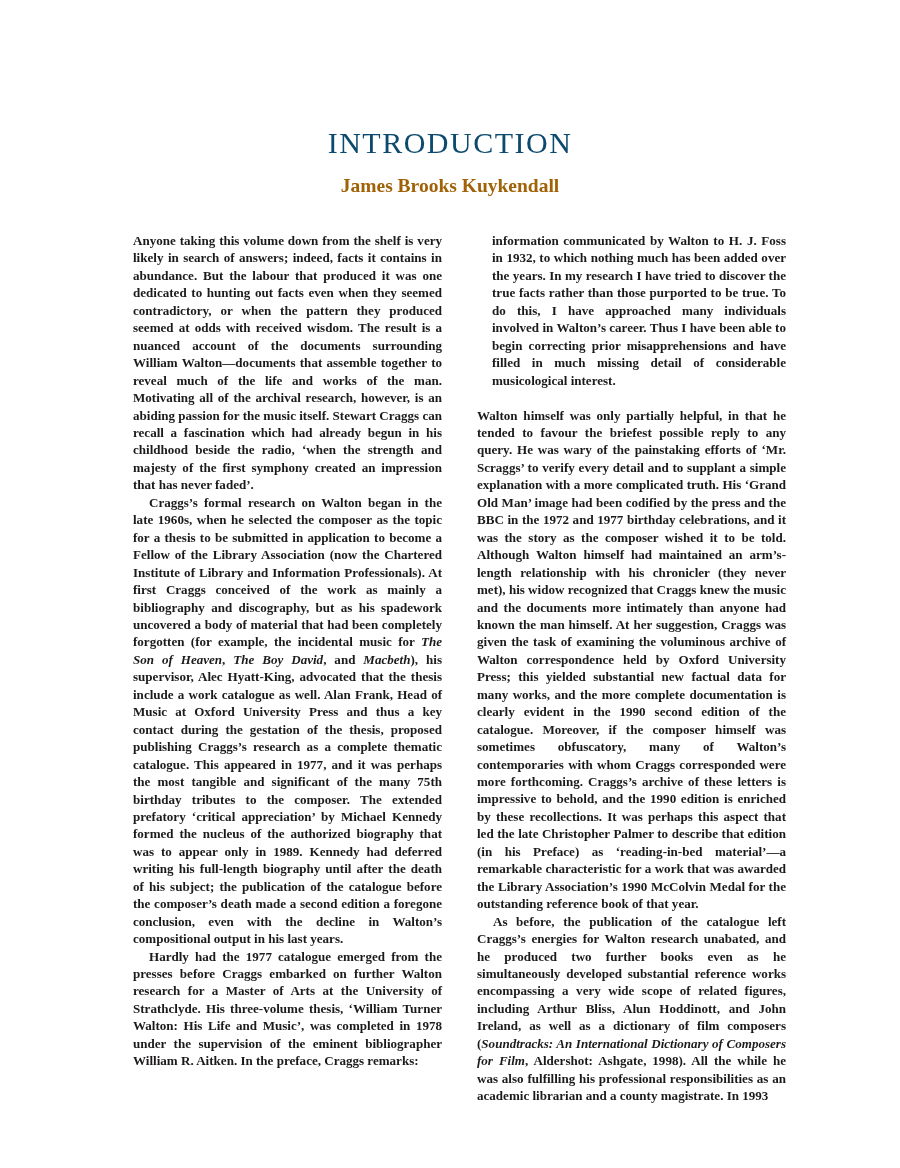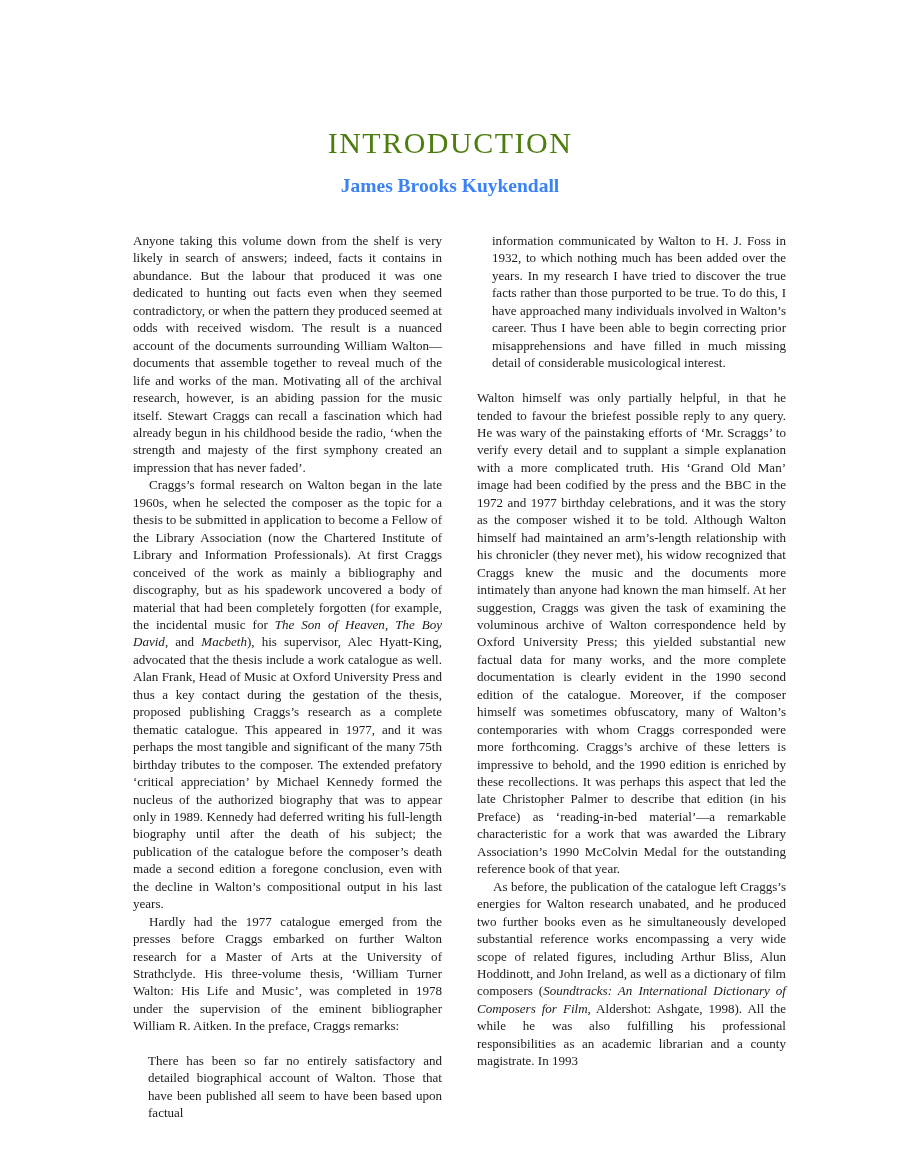--- a/index.html
+++ b/index.html
@@ -1,43 +1,42 @@
 <!DOCTYPE html>
 <html><head>
 <meta charset="utf-8">
 <style>
   html, body { margin: 0; padding: 0; background: #ffffff; }
   body { width: 900px; height: 1168px; position: relative; overflow: hidden;
          font-family: "Liberation Serif", "DejaVu Serif", serif; color: #1c1a1a; }
   .title { position: absolute; top: 126px; left: 0; width: 900px; text-align: center;
-           font-size: 30px; letter-spacing: 1.5px; font-weight: normal; margin: 0; color: #4d7c0f; }
+           font-size: 30px; letter-spacing: 1.5px; font-weight: normal; margin: 0; color: #0c4a6e; }
   .author { position: absolute; top: 175px; left: 0; width: 900px; text-align: center;
-            font-size: 19.5px; margin: 0; color: #3b82f6; }
+            font-size: 19.5px; margin: 0; color: #a16207; }
   .col { position: absolute; top: 232px; width: 309px; font-size: 13.05px; line-height: 17.45px;
          text-align: justify; hyphens: none; }
   .col.left { left: 133px; }
   .col.right { left: 477px; }
   .col p { margin: 0; }
   .indent { text-indent: 16px; }
   .quote { padding-left: 15px; margin-top: 17px !important; }
   .quote-cont { padding-left: 15px; }
   .gap { margin-top: 17.45px !important; }
-  .osf { font-variant-numeric: oldstyle-nums; }
+  .osf { font-variant-numeric: oldstyle-nums; font-weight: bold; }
   i { font-style: italic; }
 </style>
 </head>
 <body>
 
 <h1 class="title">INTRODUCTION</h1>
 <h2 class="author">James Brooks Kuykendall</h2>
 
 <div class="col left osf">
   <p>Anyone taking this volume down from the shelf is very likely in search of answers; indeed, facts it contains in abundance. But the labour that produced it was one dedicated to hunting out facts even when they seemed contradictory, or when the pattern they produced seemed at odds with received wisdom. The result is a nuanced account of the documents surrounding William Walton—documents that assemble together to reveal much of the life and works of the man. Motivating all of the archival research, however, is an abiding passion for the music itself. Stewart Craggs can recall a fascination which had already begun in his childhood beside the radio, ‘when the strength and majesty of the first symphony created an impression that has never faded’.</p>
   <p class="indent"><span>Craggs’s formal research on Walton began in the late 1960s, when he selected the composer as the topic for a thesis to be submitted in application to become a Fellow of the Library Association (now the Chartered Institute of Library and Information Professionals). At first Craggs conceived of the work as mainly a bibliography and discography, but as his spadework uncovered a body of material that had been completely forgotten (for example, the incidental music for </span><i>The Son of Heaven</i><span>, </span><i>The Boy David</i><span>, and </span><i>Macbeth</i><span>), his supervisor, Alec Hyatt-King, advocated that the thesis include a work catalogue as well. Alan Frank, Head of Music at Oxford University Press and thus a key contact during the gestation of the thesis, proposed publishing Craggs’s research as a complete thematic catalogue. This appeared in 1977, and it was perhaps the most tangible and significant of the many 75th birthday tributes to the composer. The extended prefatory ‘critical appreciation’ by Michael Kennedy formed the nucleus of the authorized biography that was to appear only in 1989. Kennedy had deferred writing his full-length biography until after the death of his subject; the publication of the catalogue before the composer’s death made a second edition a foregone conclusion, even with the decline in Walton’s compositional output in his last years.</span></p>
   <p class="indent">Hardly had the 1977 catalogue emerged from the presses before Craggs embarked on further Walton research for a Master of Arts at the University of Strathclyde. His three-volume thesis, ‘William Turner Walton: His Life and Music’, was completed in 1978 under the supervision of the eminent bibliographer William R. Aitken. In the preface, Craggs remarks:</p>
-  <p class="quote">There has been so far no entirely satisfactory and detailed biographical account of Walton. Those that have been published all seem to have been based upon factual</p>
 </div>
 
 <div class="col right osf">
   <p class="quote-cont">information communicated by Walton to H. J. Foss in 1932, to which nothing much has been added over the years. In my research I have tried to discover the true facts rather than those purported to be true. To do this, I have approached many individuals involved in Walton’s career. Thus I have been able to begin correcting prior misapprehensions and have filled in much missing detail of considerable musicological interest.</p>
   <p class="gap">Walton himself was only partially helpful, in that he tended to favour the briefest possible reply to any query. He was wary of the painstaking efforts of ‘Mr. Scraggs’ to verify every detail and to supplant a simple explanation with a more complicated truth. His ‘Grand Old Man’ image had been codified by the press and the BBC in the 1972 and 1977 birthday celebrations, and it was the story as the composer wished it to be told. Although Walton himself had maintained an arm’s-length relationship with his chronicler (they never met), his widow recognized that Craggs knew the music and the documents more intimately than anyone had known the man himself. At her suggestion, Craggs was given the task of examining the voluminous archive of Walton correspondence held by Oxford University Press; this yielded substantial new factual data for many works, and the more complete documentation is clearly evident in the 1990 second edition of the catalogue. Moreover, if the composer himself was sometimes obfuscatory, many of Walton’s contemporaries with whom Craggs corresponded were more forthcoming. Craggs’s archive of these letters is impressive to behold, and the 1990 edition is enriched by these recollections. It was perhaps this aspect that led the late Christopher Palmer to describe that edition (in his Preface) as ‘reading-in-bed material’—a remarkable characteristic for a work that was awarded the Library Association’s 1990 McColvin Medal for the outstanding reference book of that year.</p>
   <p class="indent"><span>As before, the publication of the catalogue left Craggs’s energies for Walton research unabated, and he produced two further books even as he simultaneously developed substantial reference works encompassing a very wide scope of related figures, including Arthur Bliss, Alun Hoddinott, and John Ireland, as well as a dictionary of film composers (</span><i>Soundtracks: An International Dictionary of Composers for Film</i><span>, Aldershot: Ashgate, 1998). All the while he was also fulfilling his professional responsibilities as an academic librarian and a county magistrate. In 1993</span></p>
 </div>
 
 </body></html>

